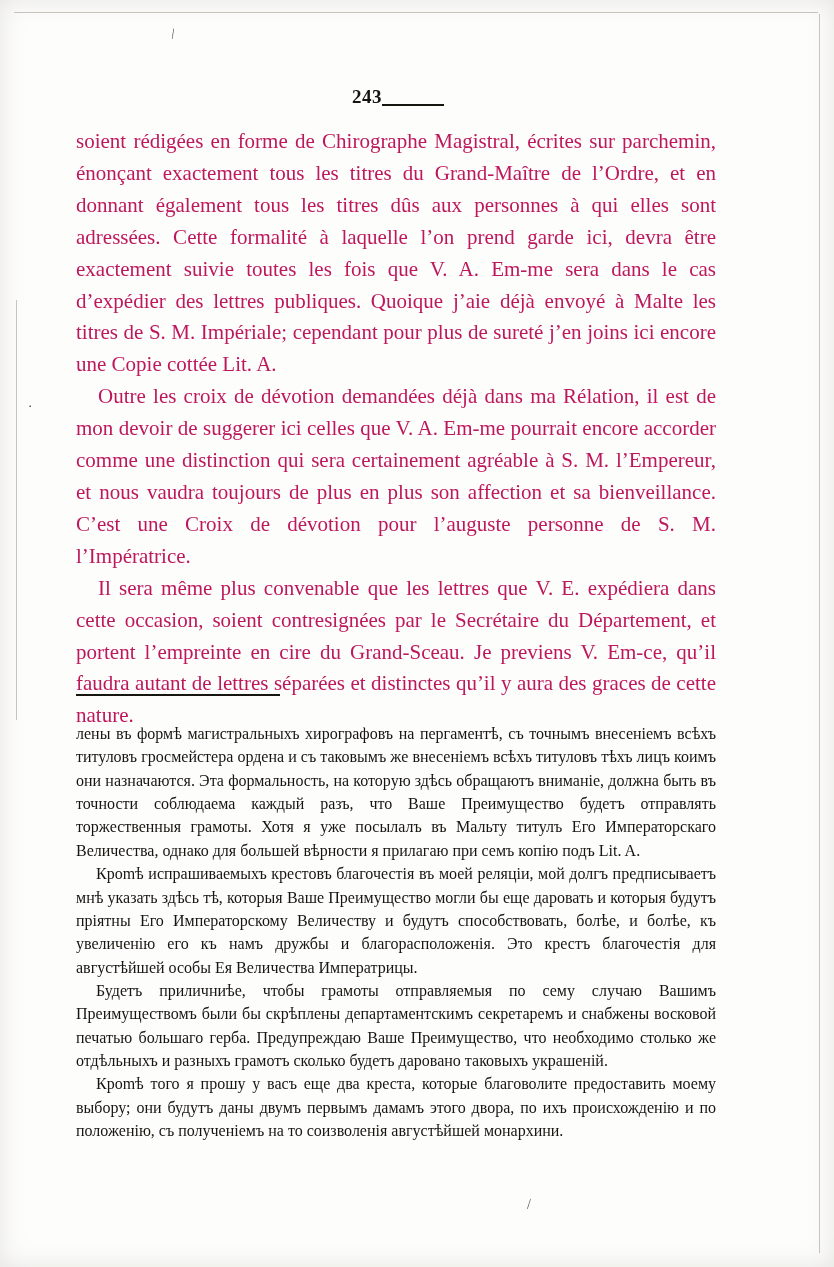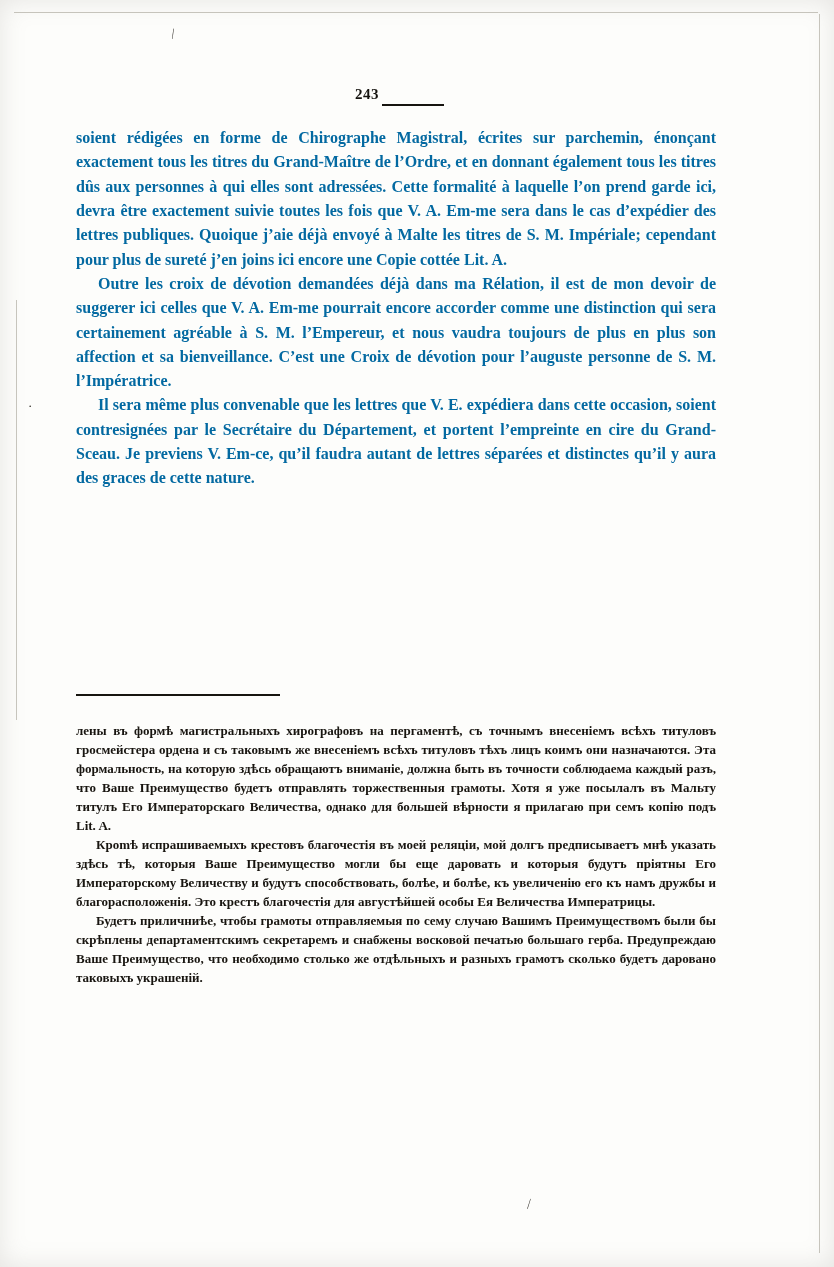--- a/index.html
+++ b/index.html
@@ -33,21 +33,21 @@
   .edge-top { top: 12px; left: 14px; right: 16px; height: 1px; }
   .edge-right { top: 14px; right: 14px; width: 1px; bottom: 14px; }
   .edge-left { top: 300px; left: 16px; width: 1px; height: 420px; }
 
   .folio {
     position: absolute;
     top: 86px;
     left: 0;
     width: 734px;
     text-align: center;
-    font-size: 15px;
+    font-size: 19px;
     font-weight: bold;
     letter-spacing: 0.5px;
     color: #15130f;
   }
   .folio-rule {
     position: absolute;
     top: 104px;
     left: 382px;
     width: 62px;
     height: 2px;
@@ -61,24 +61,24 @@
   }
   .tick-1 { top: 26px; left: 172px; transform: rotate(-28deg); }
   .tick-2 { top: 398px; left: 28px; }
   .tick-3 { top: 1196px; left: 528px; transform: rotate(-18deg); }
 
   .body-fr {
     position: absolute;
     top: 126px;
     left: 76px;
     width: 640px;
-    font-size: 16px;
+    font-size: 21px;
     line-height: 1.52;
-    color: #0369a1;
-    font-weight: bold;
+    color: #be185d;
+    font-weight: normal;
     text-align: justify;
     text-justify: inter-word;
   }
   .body-fr p {
     margin: 0;
     text-indent: 22px;
   }
   .body-fr p.first {
     text-indent: 0;
   }
@@ -90,24 +90,24 @@
     width: 204px;
     height: 1.5px;
     background: #17150f;
   }
 
   .body-ru {
     position: absolute;
     top: 722px;
     left: 76px;
     width: 640px;
-    font-size: 13px;
+    font-size: 16px;
     line-height: 1.46;
     color: #181510;
-    font-weight: bold;
+    font-weight: normal;
     text-align: justify;
     text-justify: inter-word;
   }
   .body-ru p {
     margin: 0;
     text-indent: 20px;
   }
   .body-ru p.first {
     text-indent: 0;
   }
@@ -133,15 +133,16 @@
     <p>Outre les croix de dévotion demandées déjà dans ma Rélation, il est de mon devoir de suggerer ici celles que V. A. Em-me pourrait encore accorder comme une distinction qui sera certainement agréable à S. M. l’Empereur, et nous vaudra toujours de plus en plus son affection et sa bienveillance. C’est une Croix de dévotion pour l’auguste personne de S. M. l’Impératrice.</p>
     <p>Il sera même plus convenable que les lettres que V. E. expédiera dans cette occasion, soient contresignées par le Secrétaire du Département, et portent l’empreinte en cire du Grand-Sceau. Je previens V. Em-ce, qu’il faudra autant de lettres séparées et distinctes qu’il y aura des graces de cette nature.</p>
   </div>
 
   <div class="divider"></div>
 
   <div class="body-ru">
     <p class="first">лены въ формѣ магистральныхъ хирографовъ на пергаментѣ, съ точнымъ внесеніемъ всѣхъ титуловъ гросмейстера ордена и съ таковымъ же внесеніемъ всѣхъ титуловъ тѣхъ лицъ коимъ они назначаются. Эта формальность, на которую здѣсь обращаютъ вниманіе, должна быть въ точности соблюдаема каждый разъ, что Ваше Преимущество будетъ отправлять торжественныя грамоты. Хотя я уже посылалъ въ Мальту титулъ Его Императорскаго Величества, однако для большей вѣрности я прилагаю при семъ копію подъ Lit. A.</p>
     <p>Крomѣ испрашиваемыхъ крестовъ благочестія въ моей реляціи, мой долгъ предписываетъ мнѣ указать здѣсь тѣ, которыя Ваше Преимущество могли бы еще даровать и которыя будутъ прiятны Его Императорскому Величеству и будутъ способствовать, болѣе, и болѣе, къ увеличенію его къ намъ дружбы и благорасположенія. Это крестъ благочестія для августѣйшей особы Ея Величества Императрицы.</p>
     <p>Будетъ приличниѣе, чтобы грамоты отправляемыя по сему случаю Вашимъ Преимуществомъ были бы скрѣплены департаментскимъ секретаремъ и снабжены восковой печатью большаго герба. Предупреждаю Ваше Преимущество, что необходимо столько же отдѣльныхъ и разныхъ грамотъ сколько будетъ даровано таковыхъ украшеній.</p>
+    <p>Крomѣ того я прошу у васъ еще два креста, которые благоволите предоставить моему выбору; они будутъ даны двумъ первымъ дамамъ этого двора, по ихъ происхожденію и по положенію, съ полученіемъ на то соизволенія августѣйшей монархини.</p>
   </div>
 
 </div>
 
 </body></html>

